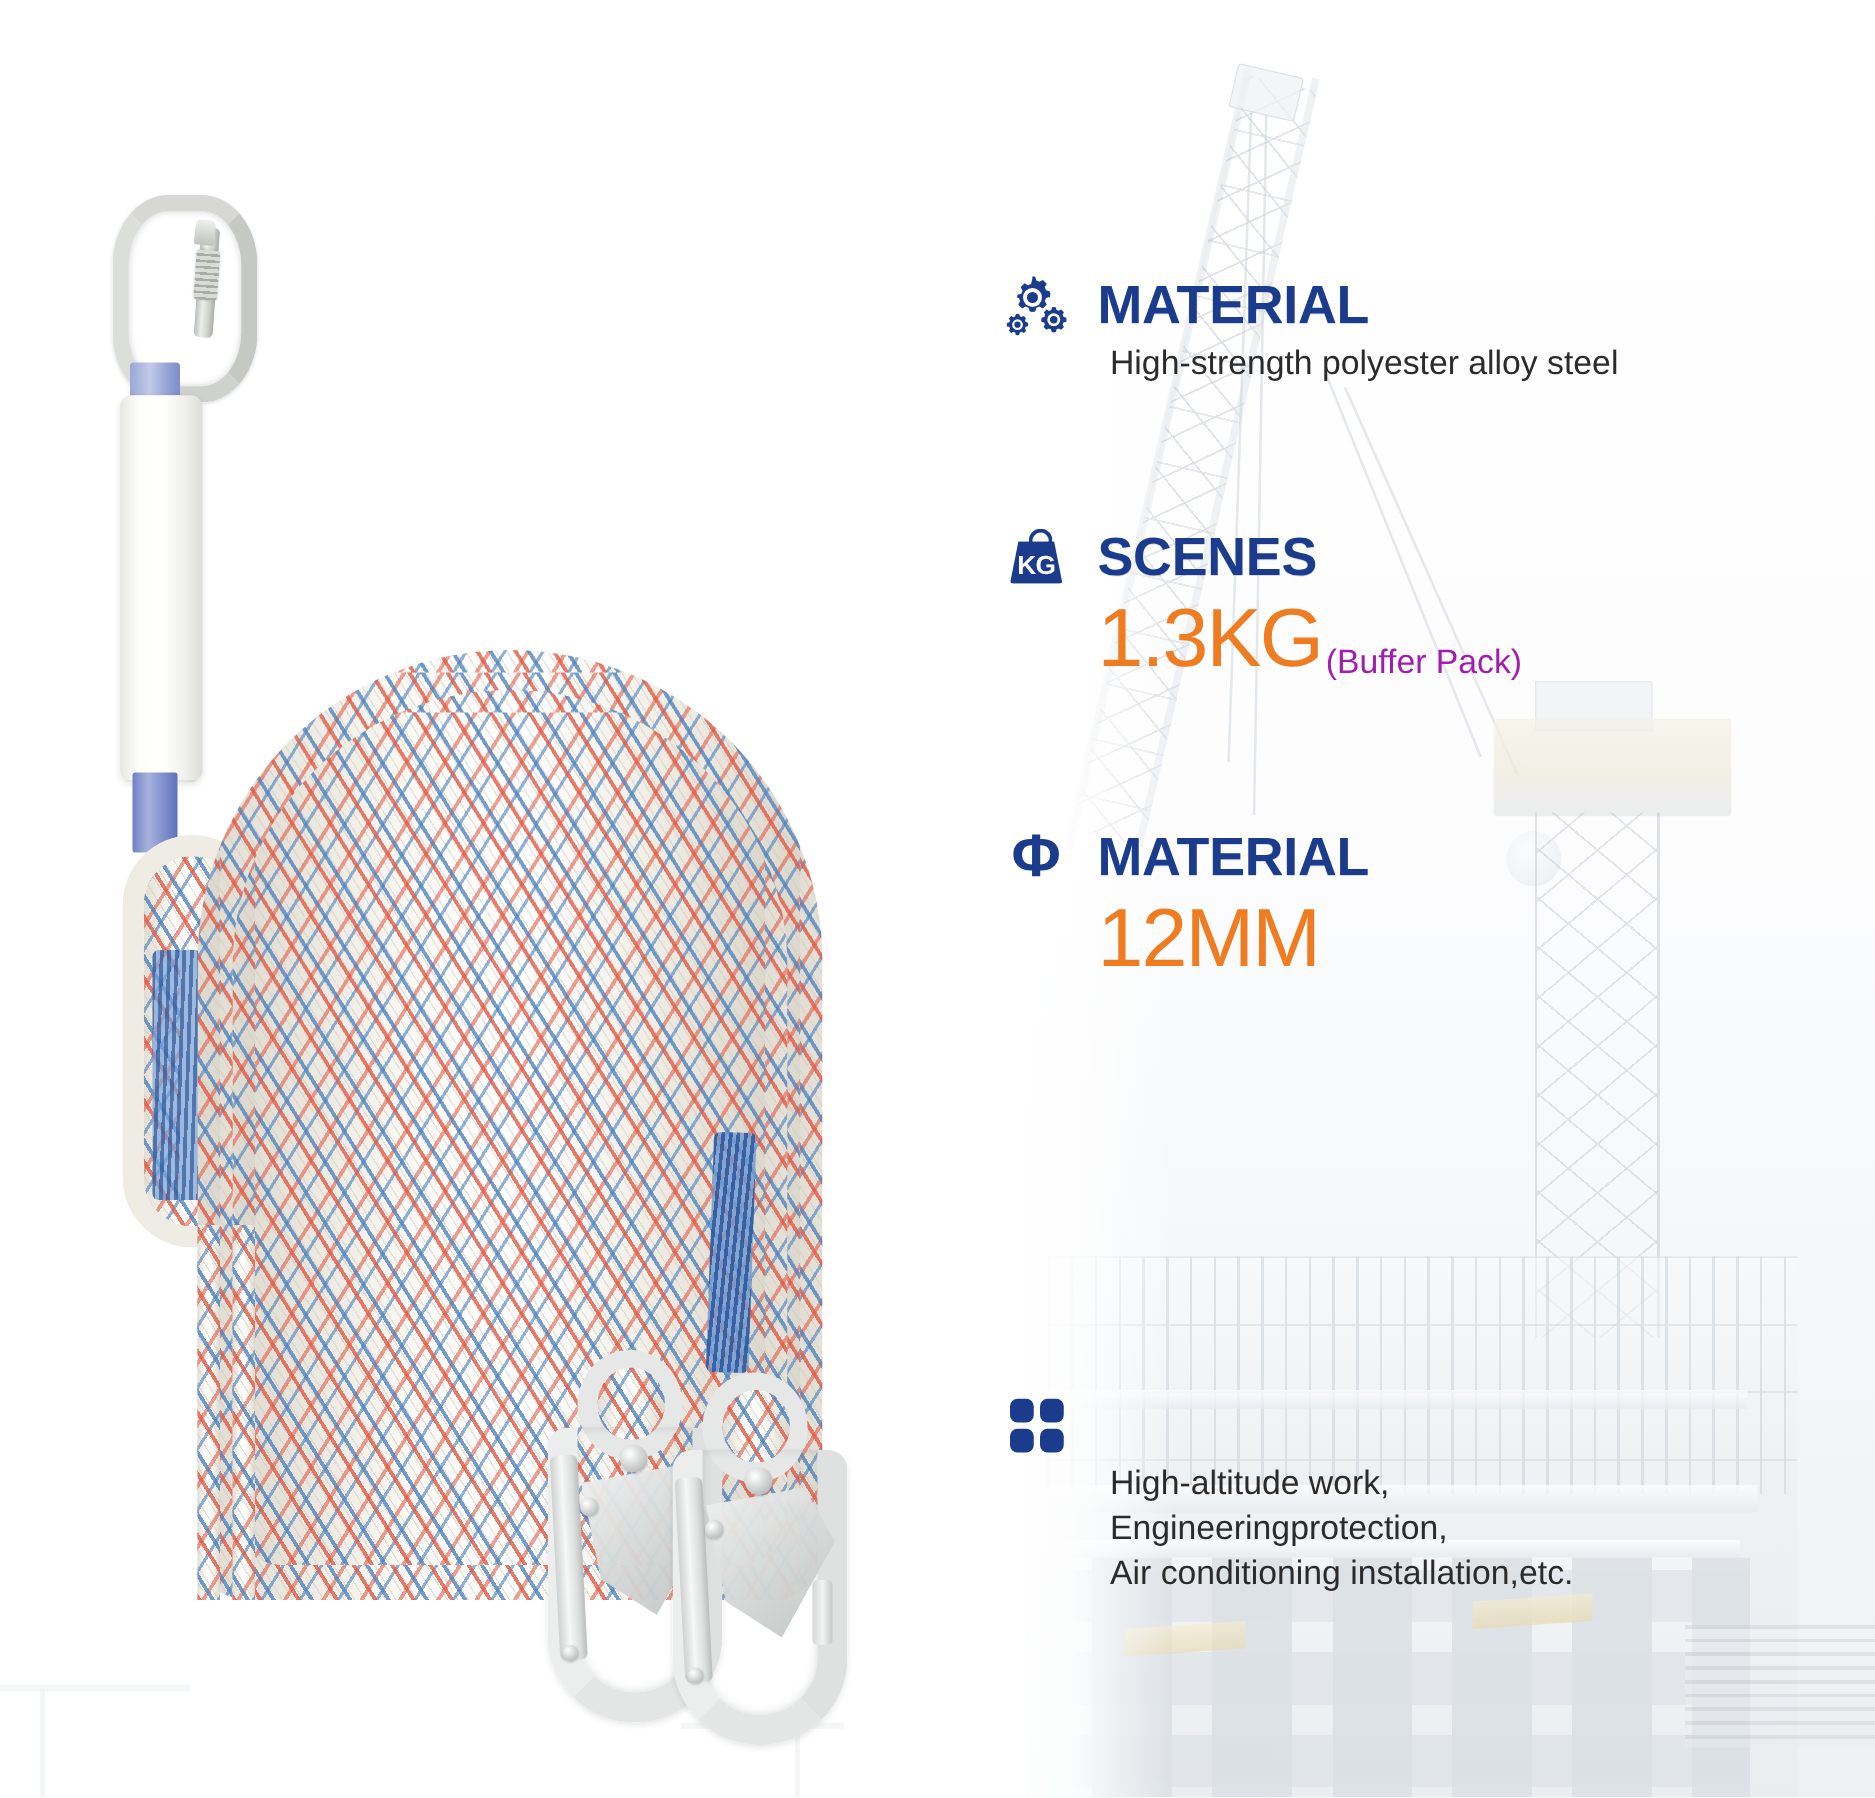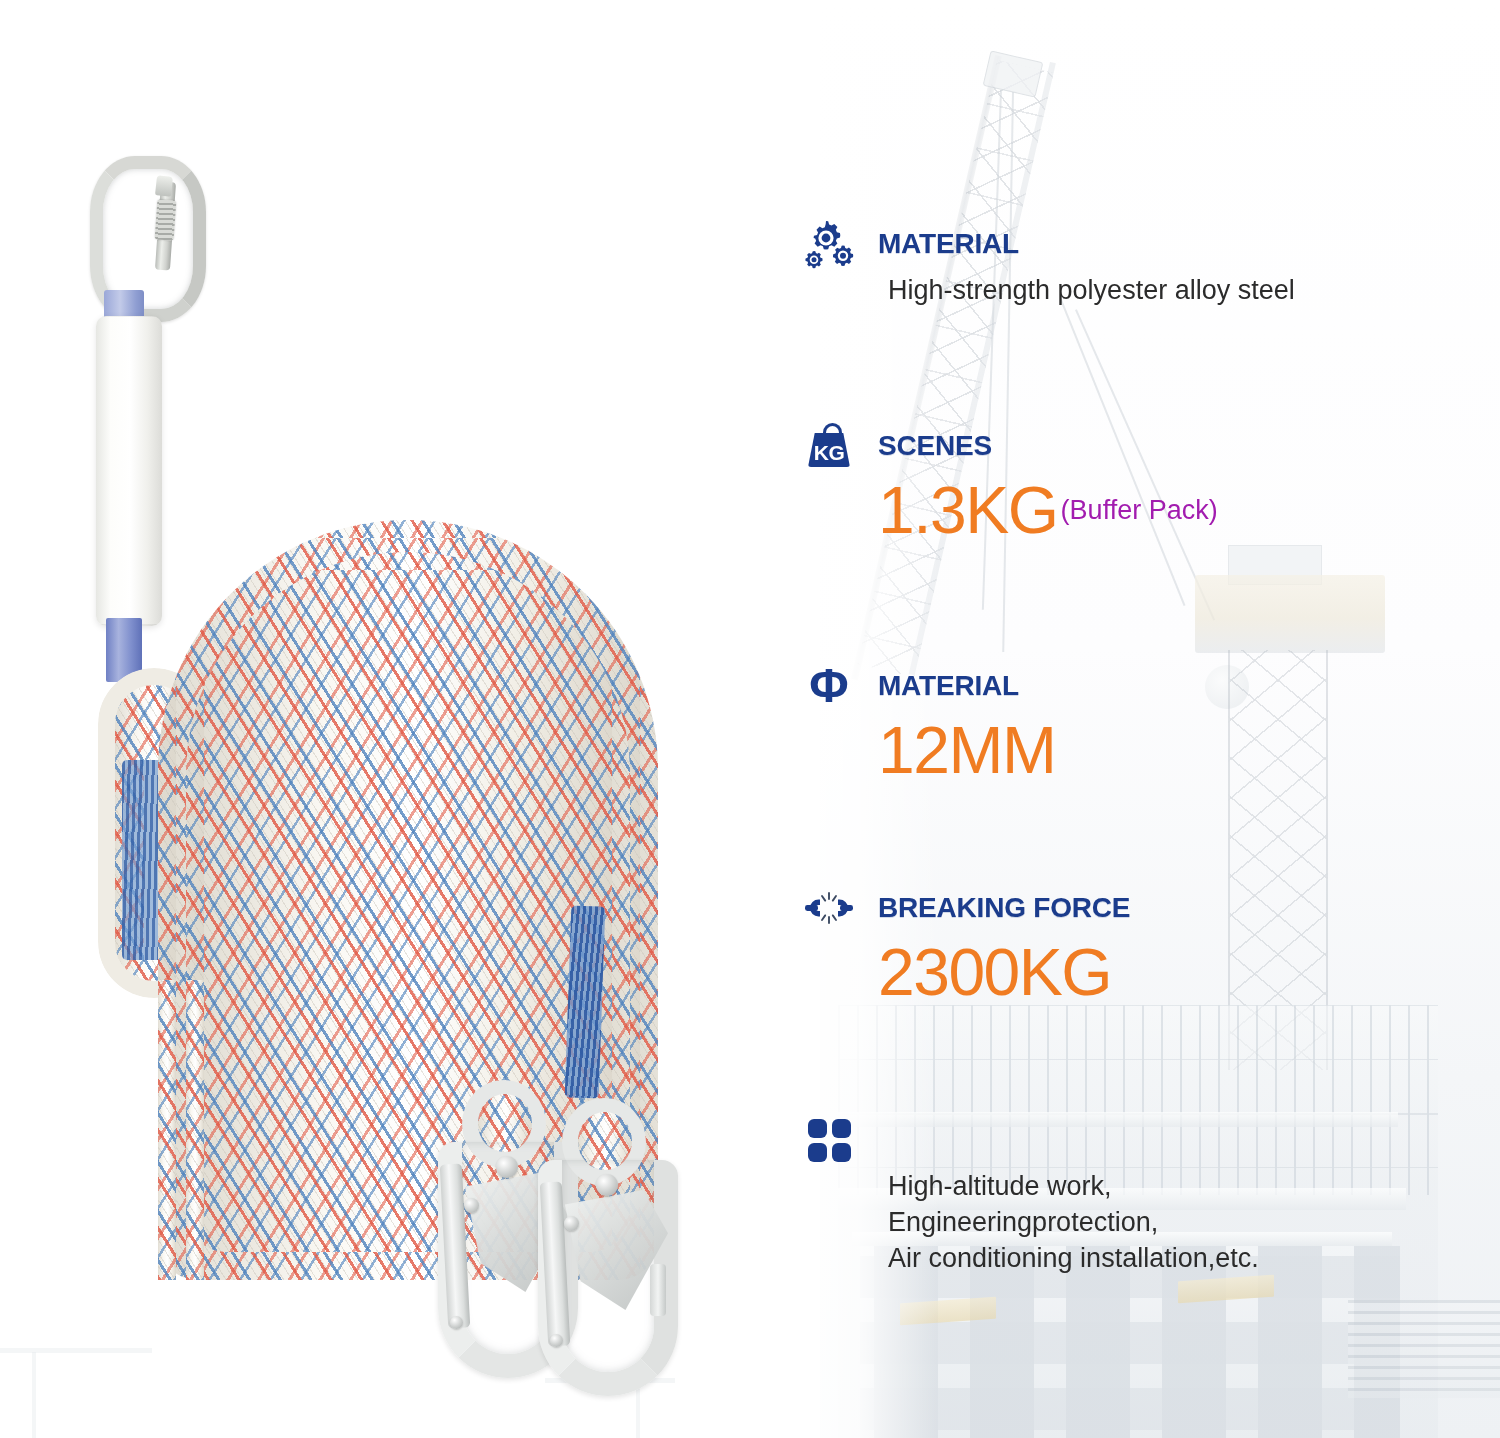--- a/index.html
+++ b/index.html
@@ -445,38 +445,38 @@
   }
   .f-icon {
     width: 58px;
     flex: 0 0 58px;
     display: flex;
     align-items: center;
     justify-content: center;
     color: #1B3C8C;
   }
   .f-label {
-    font-size: 28px;
+    font-size: 43px;
     font-weight: bold;
     color: #1B3C8C;
     letter-spacing: -0.2px;
     white-space: nowrap;
     text-shadow: 0 1px 0 rgba(27,60,140,.18);
   }
   .f-sub {
     margin-left: 88px;
     font-size: 27px;
     color: #2b2b2b;
     line-height: 1.34;
     white-space: pre-line;
   }
   .f-value-row {
     margin-left: 78px;
     display: flex;
-    align-items: center;
+    align-items: flex-end;
     margin-top: 2px;
   }
   .f-value {
     font-size: 66px;
     font-weight: 500;
     color: #F07C22;
     letter-spacing: -1.5px;
     line-height: 1.05;
   }
   .f-note {
@@ -662,44 +662,20 @@
         <div class="f-icon">
           <div class="phi-icon">Φ</div>
         </div>
         <div class="f-label">MATERIAL</div>
       </div>
       <div class="f-value-row">
         <div class="f-value">12MM</div>
       </div>
     </div>
 
-    <div class="feature f-breaking">
-      <div class="f-head">
-        <div class="f-icon">
-          <svg width="56" height="38" viewBox="0 0 56 38" fill="none">
-            <path d="M20 19a8.5 8.5 0 0 1 8.5-8.5h1.5v5.5h-1.5a3 3 0 0 0 0 6h1.5v5.5h-1.5A8.5 8.5 0 0 1 20 19z" fill="#1B3C8C" transform="translate(-11,0)"></path>
-            <path d="M36 19a8.5 8.5 0 0 0-8.5-8.5H26v5.5h1.5a3 3 0 0 1 0 6H26v5.5h1.5A8.5 8.5 0 0 0 36 19z" fill="#1B3C8C" transform="translate(11,0)"></path>
-            <rect x="4" y="16" width="13" height="6" rx="2.4" fill="#1B3C8C"></rect>
-            <rect x="39" y="16" width="13" height="6" rx="2.4" fill="#1B3C8C"></rect>
-            <g stroke="#3C4A63" stroke-width="1.9" stroke-linecap="round">
-              <line x1="28" y1="4" x2="28" y2="10"></line>
-              <line x1="28" y1="28" x2="28" y2="34"></line>
-              <line x1="21" y1="7" x2="24.2" y2="11.6"></line>
-              <line x1="35" y1="7" x2="31.8" y2="11.6"></line>
-              <line x1="21" y1="31" x2="24.2" y2="26.4"></line>
-              <line x1="35" y1="31" x2="31.8" y2="26.4"></line>
-            </g>
-          </svg>
-        </div>
-        <div class="f-label">BREAKING FORCE</div>
-      </div>
-      <div class="f-value-row">
-        <div class="f-value">2300KG</div>
-      </div>
-    </div>
 
     <div class="feature f-scenes">
       <div class="f-head">
         <div class="f-icon">
           <div class="grid-icon">
             <span></span>
             <span></span>
             <span></span>
             <span></span>
           </div>

